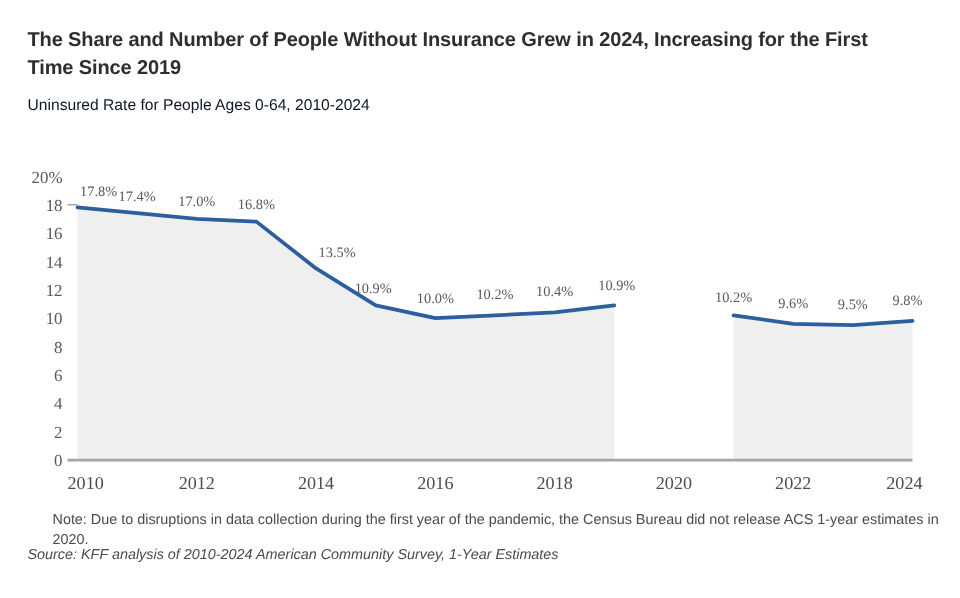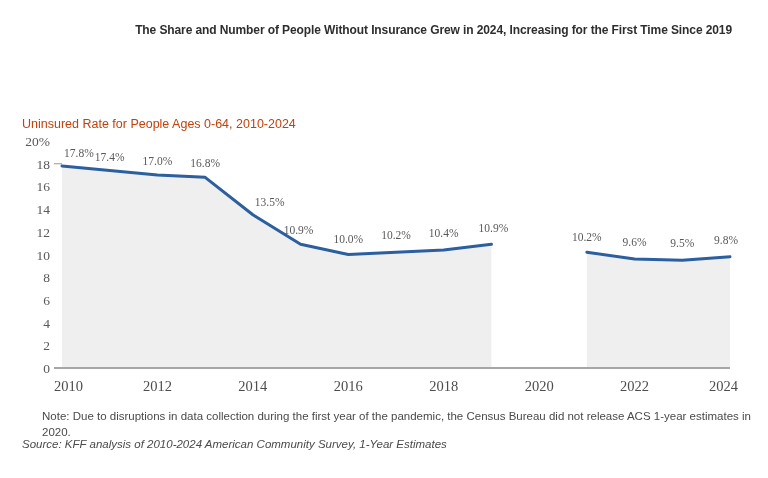--- a/index.html
+++ b/index.html
@@ -20,36 +20,34 @@
     width: 768px;
     height: 478px;
   }
 
   
   .title {
     position: absolute;
     left: 22px;
     top: 22px;
     width: 710px;
-    font-size: 12px;
+    font-size: 16px;
     font-weight: bold;
     line-height: 1.38;
     color: #2e2e2e;
     letter-spacing: -0.1px;
-    text-align: right;
   }
   .subtitle {
     position: absolute;
     left: 22px;
     top: 77px;
     width: 710px;
     font-size: 12.5px;
     font-weight: normal;
-    color: #c2410c;
-    margin-top: 40px;
+    color: #0f172a;
   }
 
   
   #chart {
     position: absolute;
     left: 0px;
     top: 103px;
     width: 668px;
     height: 290px;
   }

